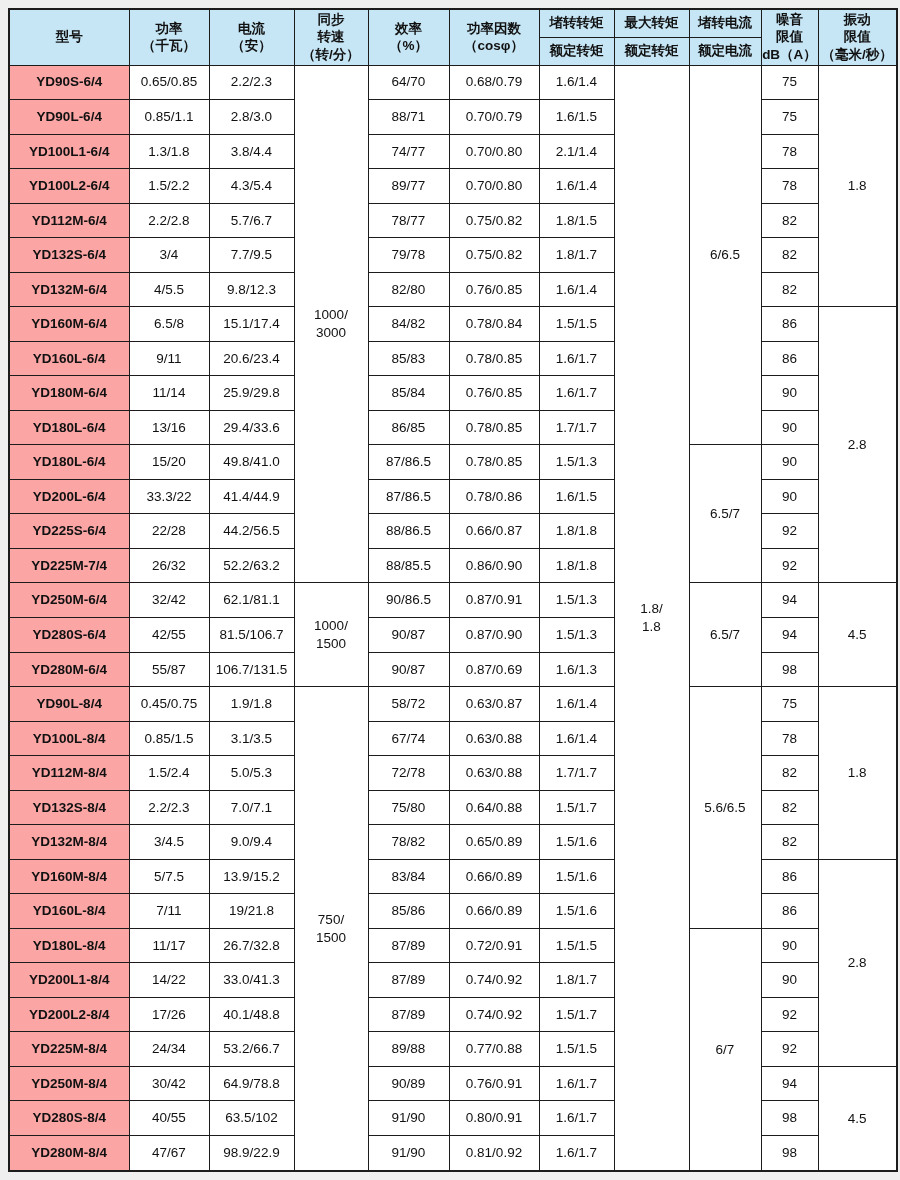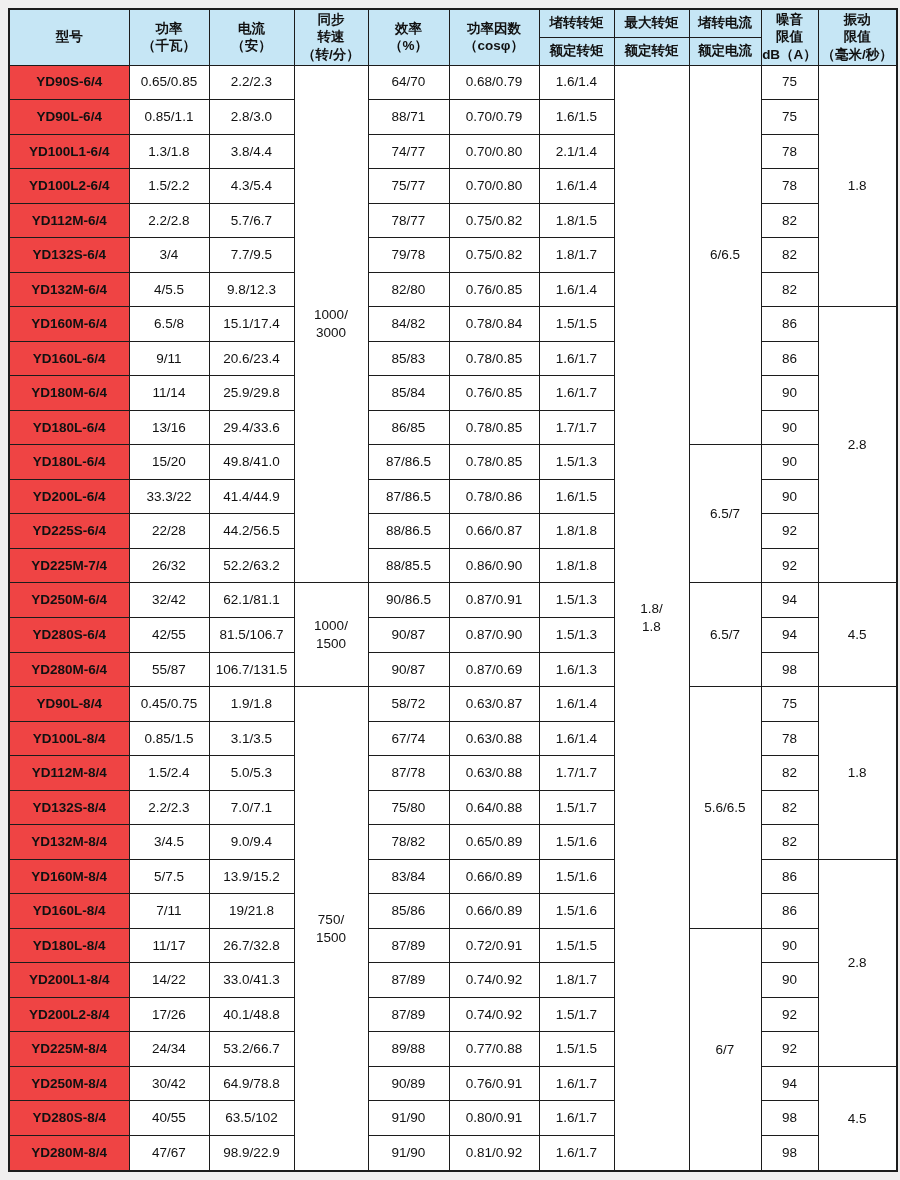--- a/index.html
+++ b/index.html
@@ -43,21 +43,21 @@
     white-space: pre-line;
     line-height: 1.3;
   }
   .spec-table td {
     font-size: 13.5px;
     background: #ffffff;
     white-space: pre-line;
     line-height: 1.3;
   }
   .spec-table td.model-cell {
-    background: #ef4444;
+    background: #fca5a5;
     font-weight: bold;
   }
 </style>
 </head>
 <body>
 
 <div class="page">
   <table class="spec-table">
     <colgroup>
       <col style="width:120px">
@@ -133,21 +133,21 @@
           <td>3.8/4.4</td>
           <td>74/77</td>
           <td>0.70/0.80</td>
           <td>2.1/1.4</td>
           <td>78</td>
         </tr>
         <tr>
           <td class="model-cell">YD100L2-6/4</td>
           <td>1.5/2.2</td>
           <td>4.3/5.4</td>
-          <td>75/77</td>
+          <td>89/77</td>
           <td>0.70/0.80</td>
           <td>1.6/1.4</td>
           <td>78</td>
         </tr>
         <tr>
           <td class="model-cell">YD112M-6/4</td>
           <td>2.2/2.8</td>
           <td>5.7/6.7</td>
           <td>78/77</td>
           <td>0.75/0.82</td>
@@ -296,21 +296,21 @@
           <td>3.1/3.5</td>
           <td>67/74</td>
           <td>0.63/0.88</td>
           <td>1.6/1.4</td>
           <td>78</td>
         </tr>
         <tr>
           <td class="model-cell">YD112M-8/4</td>
           <td>1.5/2.4</td>
           <td>5.0/5.3</td>
-          <td>87/78</td>
+          <td>72/78</td>
           <td>0.63/0.88</td>
           <td>1.7/1.7</td>
           <td>82</td>
         </tr>
         <tr>
           <td class="model-cell">YD132S-8/4</td>
           <td>2.2/2.3</td>
           <td>7.0/7.1</td>
           <td>75/80</td>
           <td>0.64/0.88</td>

